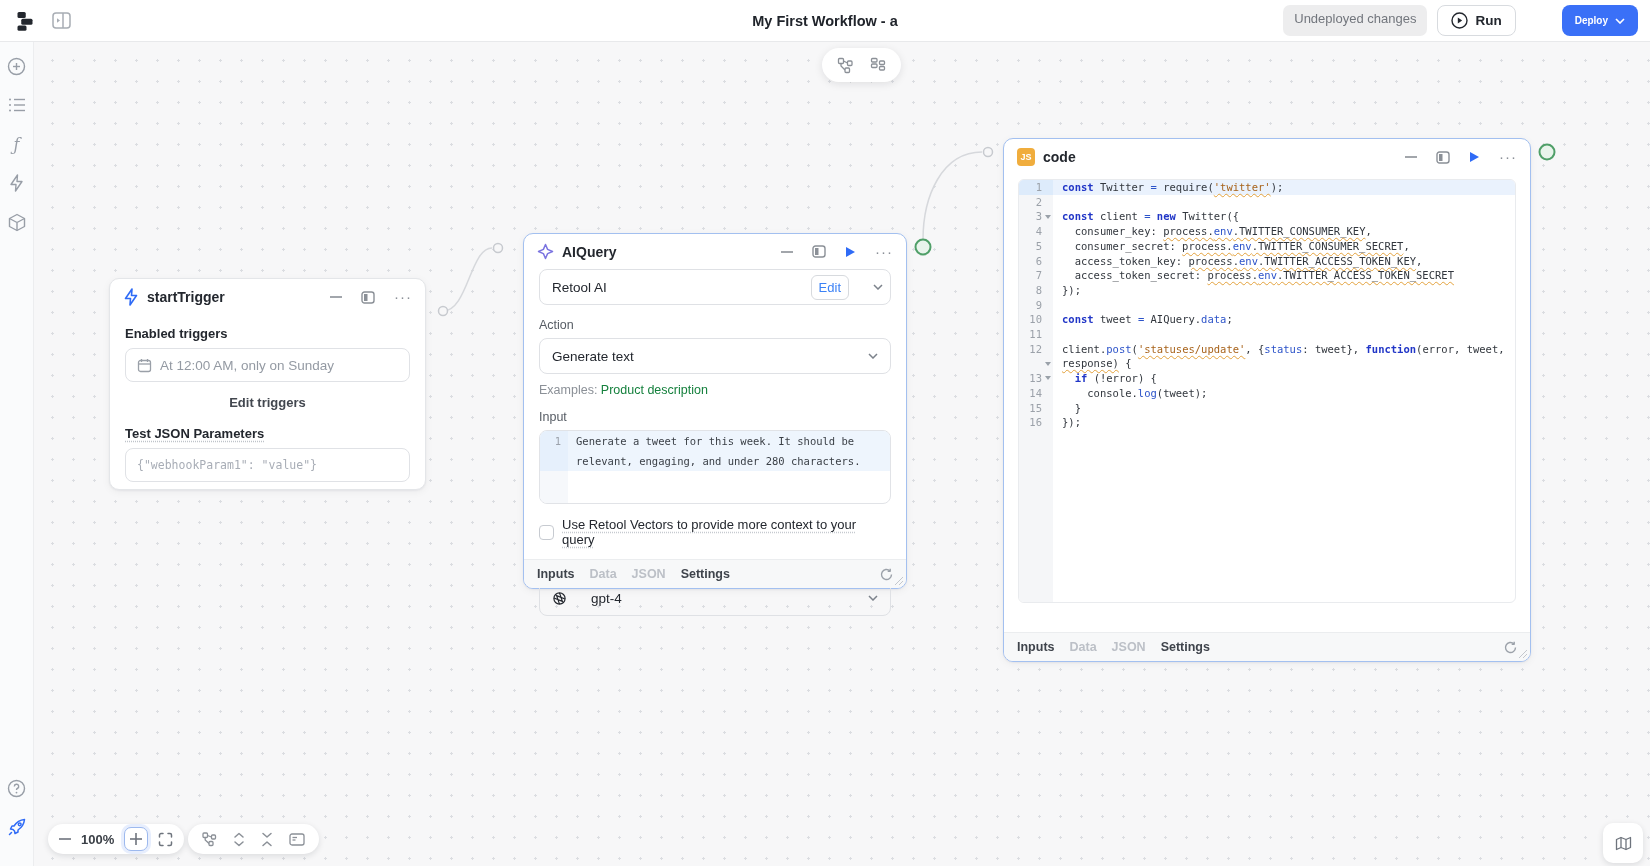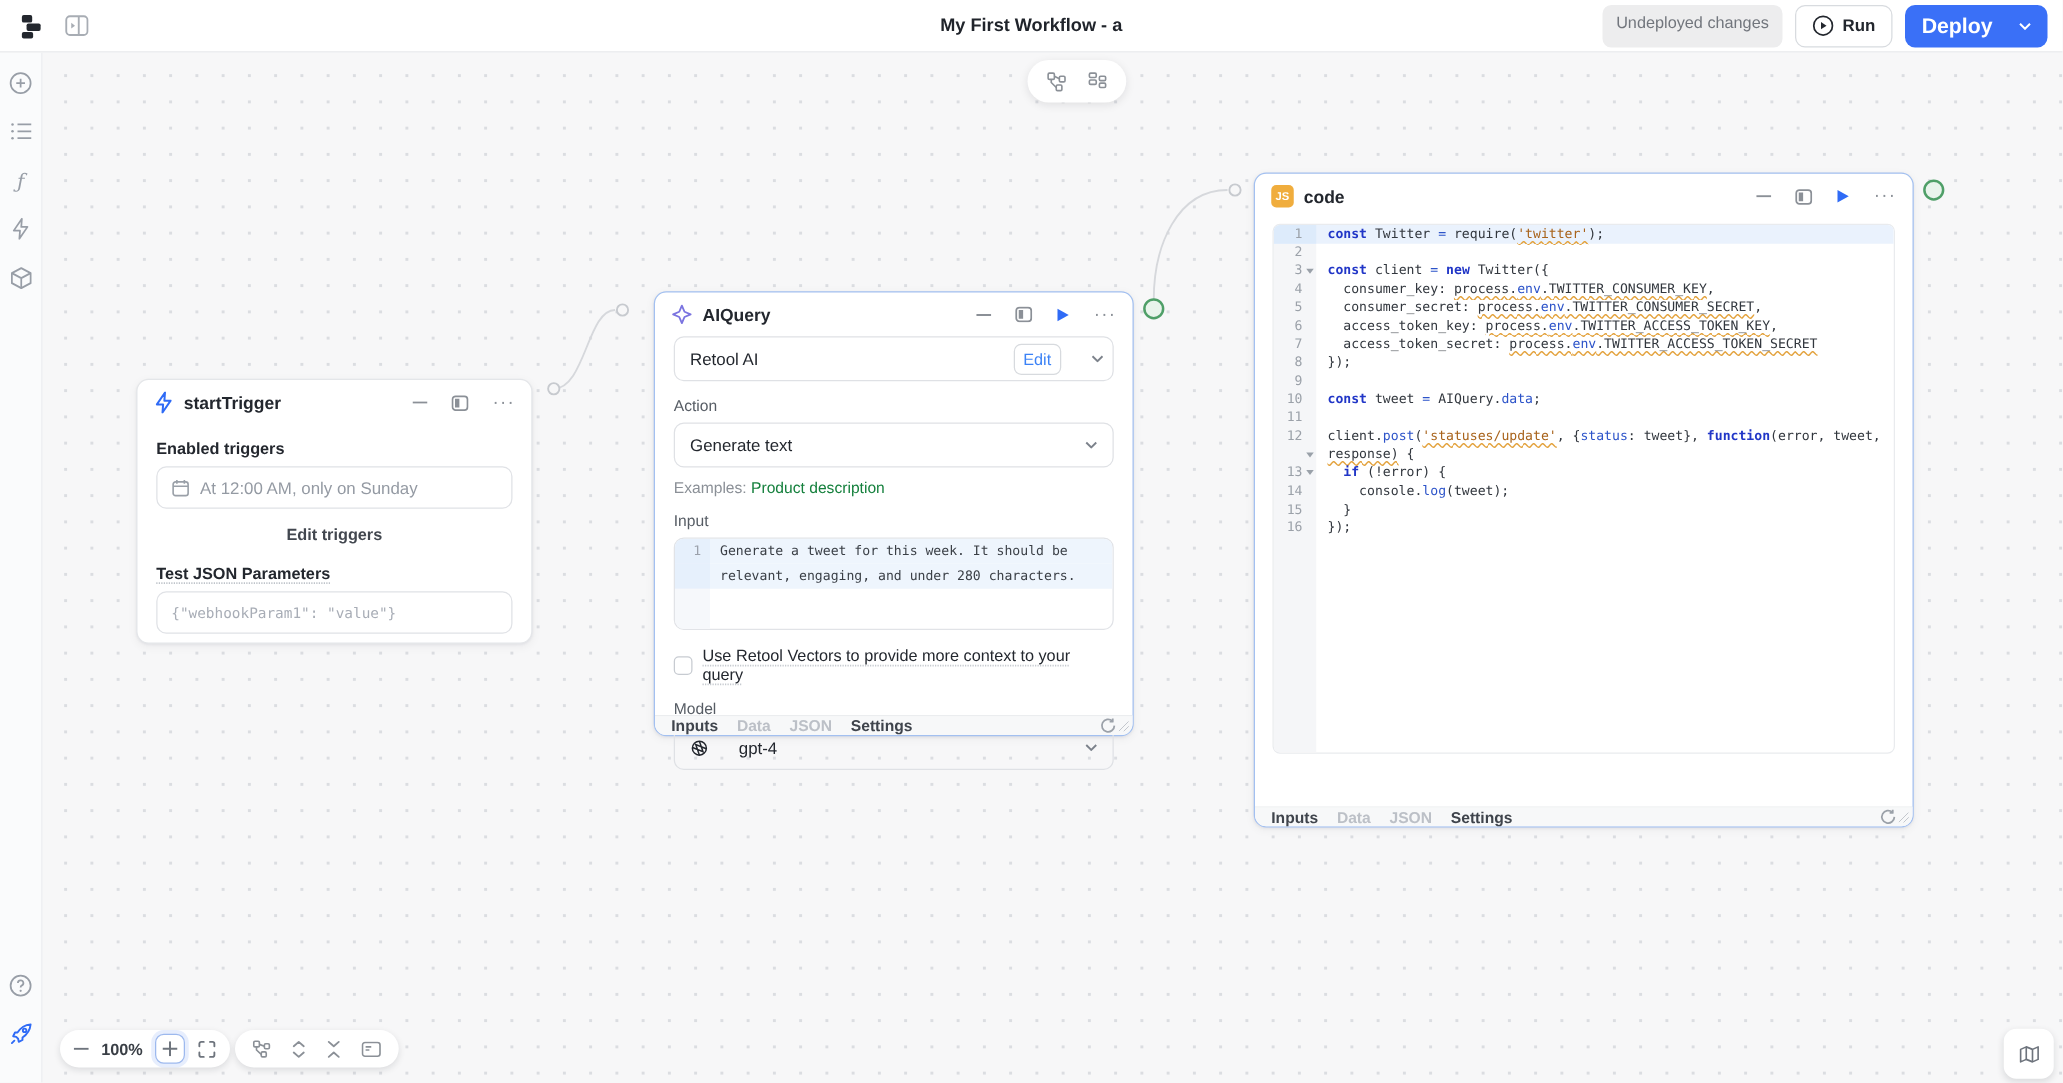--- a/index.html
+++ b/index.html
@@ -6,21 +6,21 @@
   html,body { width:1650px; height:866px; overflow:hidden; font-family:"Liberation Sans",sans-serif; background:#f7f7f8; color:#23272e; }
 
   
   .topbar { position:absolute; top:0; left:0; right:0; height:42px; background:#fff; border-bottom:1px solid #e8e9eb; display:flex; align-items:center; padding:0 12px; z-index:30; }
   .topbar .logo { width:26px; height:26px; display:flex; align-items:center; justify-content:center; cursor:pointer; }
   .topbar .pane-toggle { margin-left:14px; color:#9aa0a8; display:flex; cursor:pointer; }
   .tb-title { position:absolute; left:0; right:0; text-align:center; font-size:14.5px; font-weight:600; color:#20242b; pointer-events:none; }
   .tb-right { margin-left:auto; display:flex; gap:10px; z-index:2; }
   .badge { background:#ededee; color:#72767d; font-size:13px; padding:6px 11px; border-radius:7px; }
   .btn-run { display:flex; align-items:center; gap:7px; background:#fff; border:1px solid #d8dbdf; border-radius:8px; padding:6px 13px; font-size:13.5px; font-weight:600; color:#23272e; cursor:pointer; }
-  .btn-deploy { display:flex; align-items:center; gap:21px; background:#3a70f7; border:none; border-radius:8px; padding:7px 13px; font-size:17px; font-weight:600; color:#fff; cursor:pointer; }
+  .btn-deploy { display:flex; align-items:center; gap:7px; background:#3a70f7; border:none; border-radius:8px; padding:7px 13px; font-size:10px; font-weight:600; color:#fff; cursor:pointer;margin-left:36px; }
 
   
   .rail { position:absolute; top:42px; left:0; bottom:0; width:34px; background:#fafbfc; border-right:1px solid #ecedef; display:flex; flex-direction:column; align-items:center; padding:14px 0 10px; z-index:25; }
   .rail .ric { width:20px; height:20px; margin-bottom:19px; color:#989ea7; display:flex; align-items:center; justify-content:center; cursor:pointer; }
   .rail .spring { flex:1; }
   .rail .fn { font-family:"DejaVu Serif",serif; font-style:italic; font-size:16px; }
 
   
   .canvas { position:absolute; top:42px; left:34px; right:0; bottom:0; background:#f7f7f8;
     background-image:radial-gradient(circle,#dbdde1 1.1px,transparent 1.2px); background-size:21px 21px; background-position:8px 8px; }
@@ -43,31 +43,31 @@
   .dotted { text-decoration:underline dotted #bfc4ca; text-underline-offset:3px; }
   .fieldbox { margin-top:7px; border:1px solid #e0e2e6; border-radius:8px; height:34px; display:flex; align-items:center; gap:8px; padding:0 11px; font-size:13.5px; color:#949aa3; background:#fff; cursor:pointer; }
   .selbox { margin-top:6px; border:1px solid #dfe1e5; border-radius:8px; height:36px; display:flex; align-items:center; gap:24px; padding:0 12px; font-size:13.5px; color:#23272e; cursor:pointer; }
   .selbox .sp,.fieldbox .sp { flex:1; }
   input.ph { width:100%; border:none; outline:none; font-family:"DejaVu Sans Mono",monospace; font-size:11.5px; color:#3a3f46; background:transparent; }
   input.ph::placeholder { color:#a8adb6; }
   .centerlink { text-align:center; font-size:13px; font-weight:600; color:#42474f; margin-top:13px; cursor:pointer; }
   .chev { display:flex; }
 
   
-  .nfoot { position:absolute; left:0; right:0; bottom:0; height:16px; background:#f7f8f9; border-top:1px solid #ebedef; border-radius:0 0 9px 9px; display:flex; align-items:center; gap:15px; padding:0 13px; font-size:12.5px; font-weight:600;text-align:center; }
+  .nfoot { position:absolute; left:0; right:0; bottom:0; height:29px; background:#f7f8f9; border-top:1px solid #ebedef; border-radius:0 0 9px 9px; display:flex; align-items:center; gap:15px; padding:0 13px; font-size:12.5px; font-weight:600;text-align:center; }
   .nfoot .tab { cursor:pointer; color:#3f444c; }
   .nfoot .tab.off { color:#bcc0c7; }
   .nfoot .sp { flex:1; }
   .nfoot .refresh { color:#9ba1a9; display:flex; cursor:pointer; }
   .rz { position:absolute; right:2px; bottom:2px; width:10px; height:10px; cursor:nwse-resize; }
   .rz:before { content:""; position:absolute; right:1px; bottom:1px; width:8px; height:8px;
     background:linear-gradient(135deg,transparent 45%,#c3c7cd 45%,#c3c7cd 52%,transparent 52%,transparent 70%,#c3c7cd 70%,#c3c7cd 77%,transparent 77%); }
 
   
-  #node-start { left:109px; top:303px; width:317px; height:212px; }
+  #node-start { left:109px; top:278px; width:317px; height:212px; }
 
   
   #node-ai { left:523px; top:233px; width:384px; height:356px; }
   .examples { font-size:12.5px; margin-top:9px; color:#8b9097; }
   .examples a { color:#15803d; text-decoration:none; cursor:pointer; }
   .editbtn { border:1px solid #d7dade; border-radius:6px; background:#fff; font-size:13px; color:#3b82f6; padding:4px 7px; cursor:pointer; }
   .miniedit { margin-top:6px; border:1px solid #e1e3e7; border-radius:8px; overflow:hidden; height:74px; background:#fff; font-family:"DejaVu Sans Mono",monospace; font-size:10.5px; }
   .miniedit .mrow { display:flex; line-height:20px; }
   .miniedit .mrow.act { background:#eef5fd; }
   .miniedit .mg { width:28px; flex:0 0 28px; text-align:right; padding-right:7px; color:#9ba1ab; background:#f6f8fb; }

